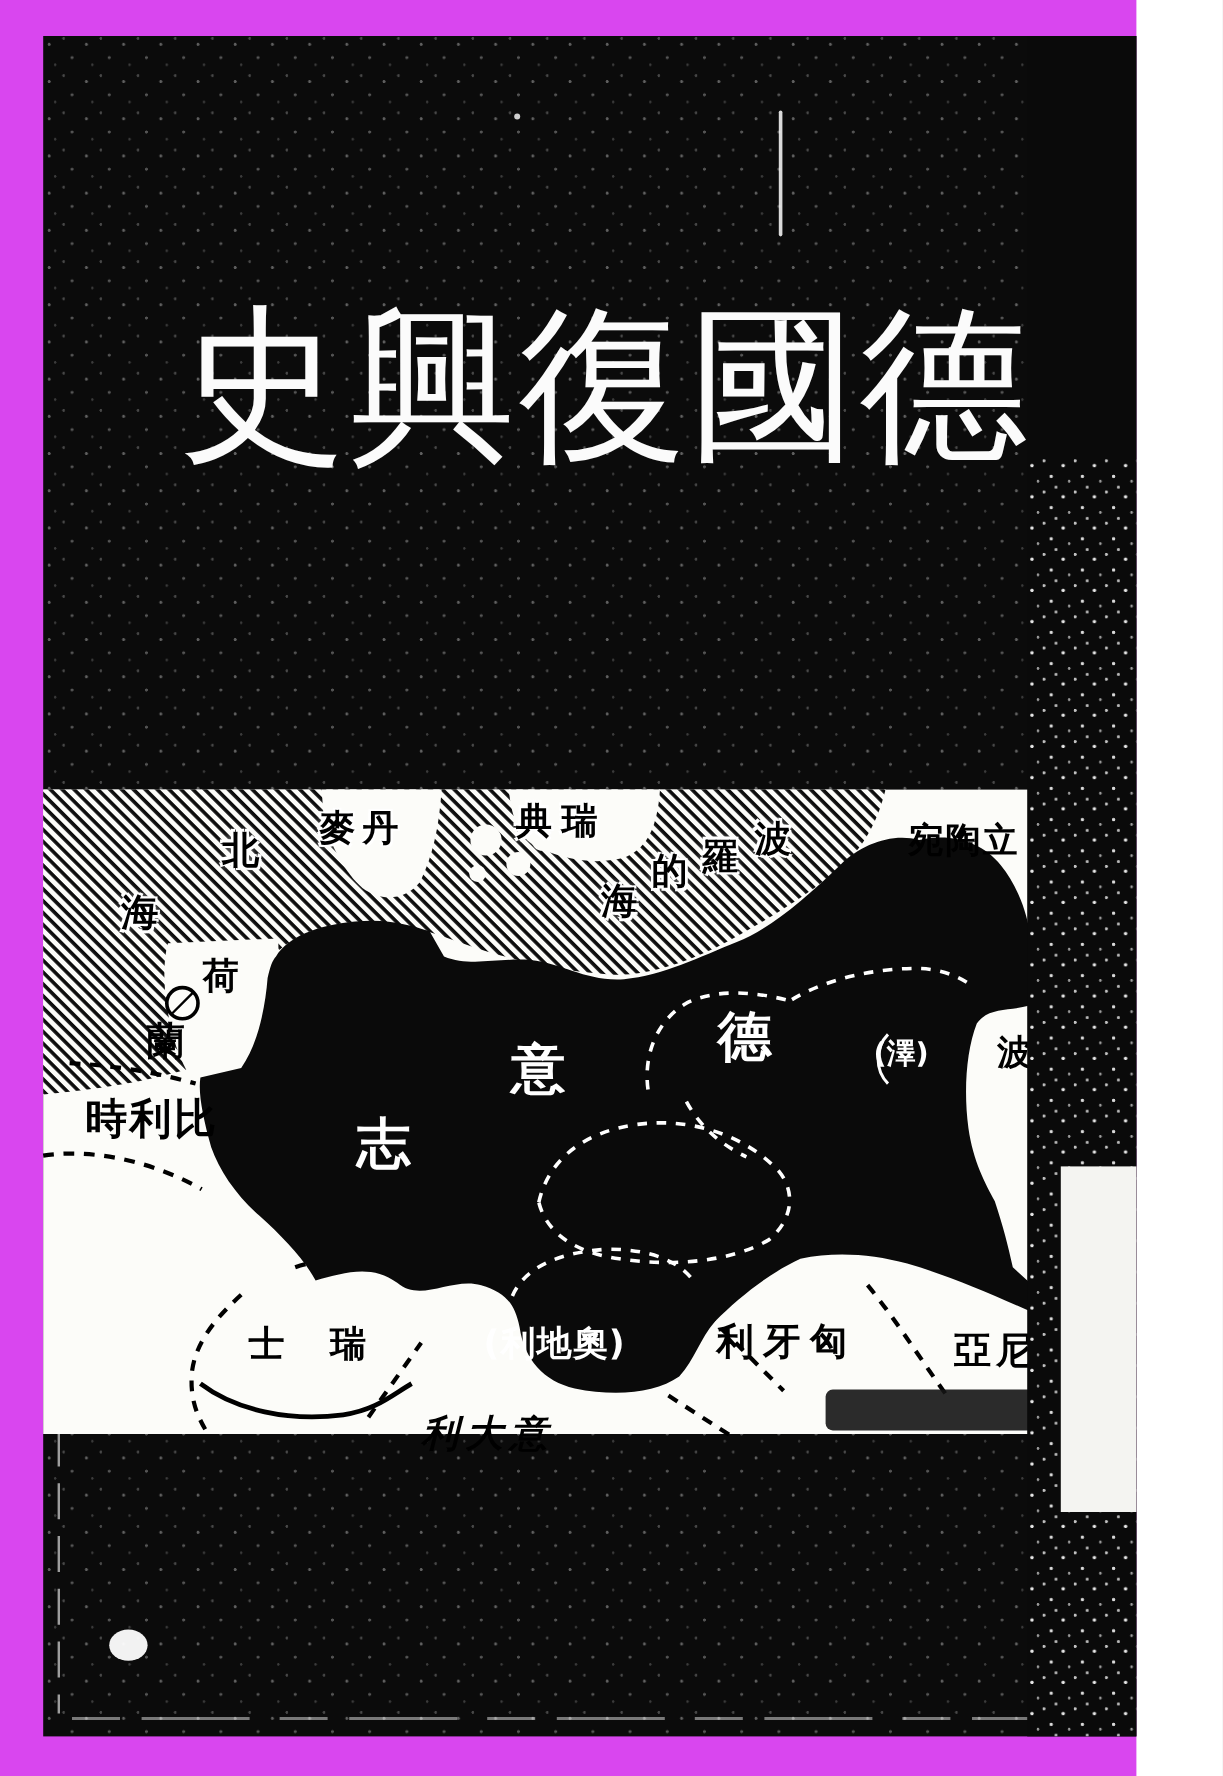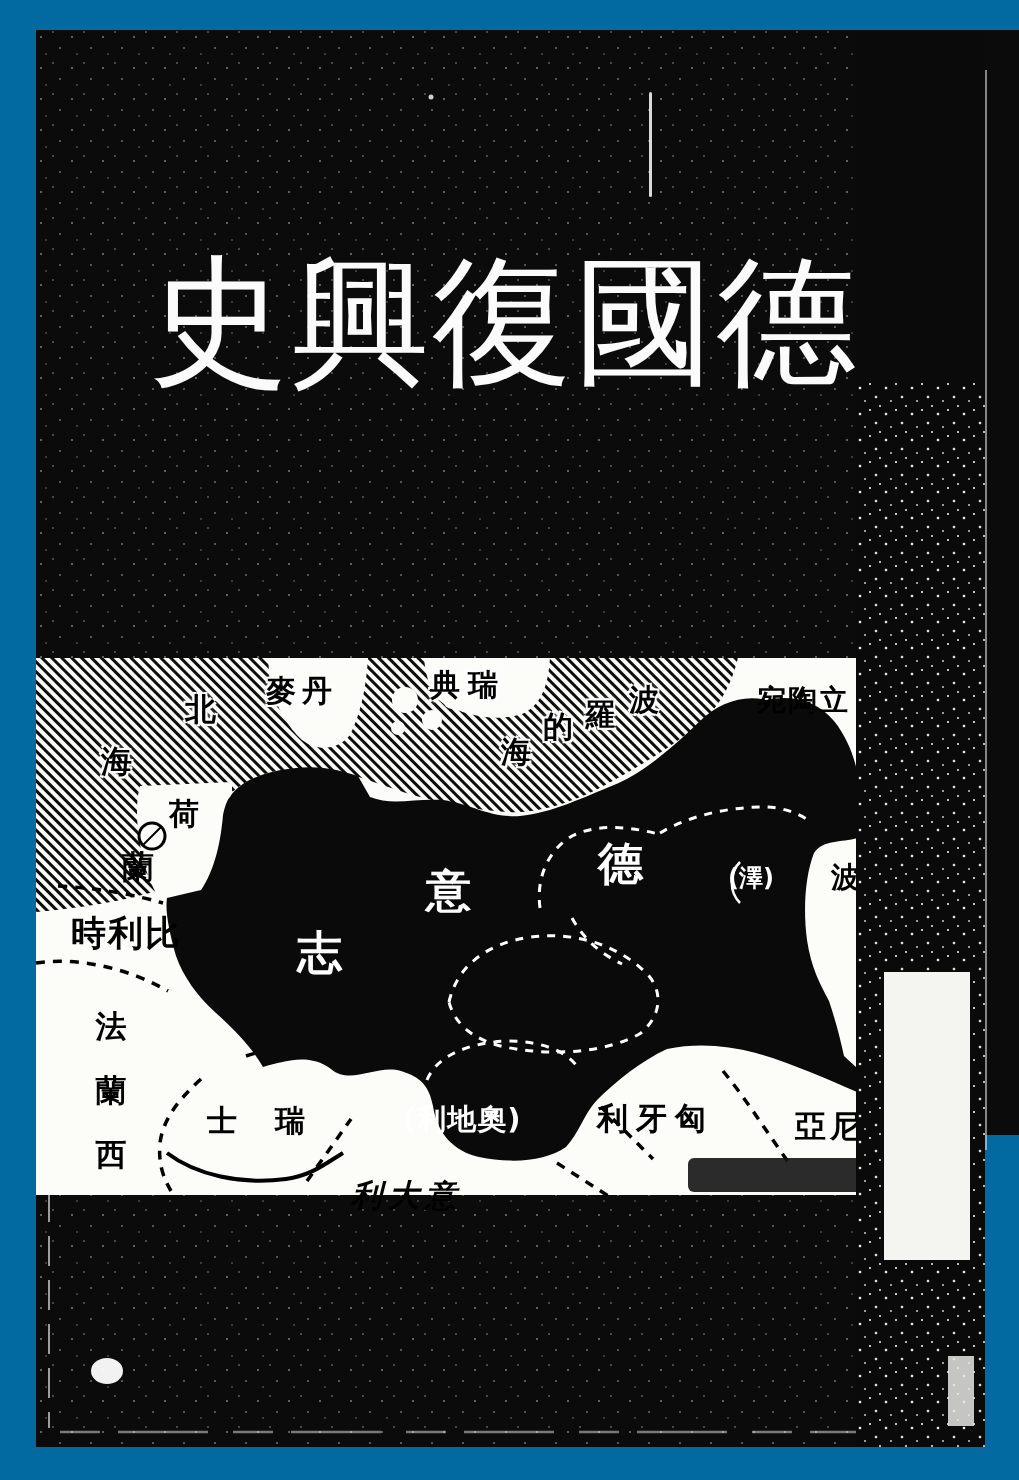--- a/index.html
+++ b/index.html
@@ -1,18 +1,18 @@
 <!DOCTYPE html>
 <html><head>
 <meta charset="utf-8">
 <style>
   html,body { margin:0; padding:0; background:#ffffff; }
   #page {
-    position:relative; width:1019px; height:1480px; overflow:hidden;
-    background:#0369a1;
+    position:relative; width:947px; height:1480px; overflow:hidden;
+    background:#d946ef;
     font-family:"DejaVu Sans", sans-serif;
   }
   
   #cover {
     position:absolute; left:36px; top:30px; width:947px; height:1417px;
     background-color:#0b0b0b;
     background-image:
       radial-gradient(circle at 5px 7px,  rgba(255,255,255,.35) 1px, transparent 1.5px),
       radial-gradient(circle at 17px 2px, rgba(255,255,255,.25) .9px, transparent 1.4px),
       radial-gradient(circle at 24px 18px,rgba(255,255,255,.3) 1px, transparent 1.5px),
@@ -173,21 +173,20 @@
   <span class="lbl" style="left:757px; top:686px; font-size:29px; letter-spacing:2px;text-align:right;">宛陶立</span>
   <span class="lbl halo" style="left:185px; top:694px; font-size:31px;">北</span>
   <span class="lbl halo" style="left:101px; top:746px; font-size:31px;">海</span>
   <span class="lbl halo" style="left:629px; top:685px; font-size:30px;">波</span>
   <span class="lbl halo" style="left:585px; top:700px; font-size:30px;">羅</span>
   <span class="lbl halo" style="left:543px; top:712px; font-size:30px;">的</span>
   <span class="lbl halo" style="left:501px; top:737px; font-size:30px;">海</span>
   <span class="lbl" style="left:169px; top:799px; font-size:30px;">荷</span>
   <span class="lbl" style="left:122px; top:851px; font-size:32px;">蘭</span>
   <span class="lbl" style="left:71px; top:916px; font-size:35px; letter-spacing:2px;">時利比</span>
-  <span class="lbl vert" style="left:93px; top:994px; font-size:31px;">法蘭西</span>
   <span class="lbl" style="left:207px; top:1106px; font-size:30px; letter-spacing:38px;">士瑞</span>
   <span class="lbl" style="left:351px; top:1180px; font-size:31px; letter-spacing:6px;font-style:italic;">利大意</span>
   <span class="lbl" style="left:597px; top:1103px; font-size:31px; letter-spacing:8px;">利牙匈</span>
   <span class="lbl" style="left:795px; top:1111px; font-size:31px; letter-spacing:4px;">亞尼</span>
   <span class="lbl" style="left:831px; top:863px; font-size:29px;">波</span>
 
   <span class="lbl w" style="left:598px; top:841px; font-size:45px;">德</span>
   <span class="lbl w" style="left:426px; top:868px; font-size:45px;">意</span>
   <span class="lbl w" style="left:297px; top:930px; font-size:45px;">志</span>
   <span class="lbl w" style="left:403px; top:1077px; font-size:29px; letter-spacing:1px;margin-top:28px;">(利地奧)</span>

